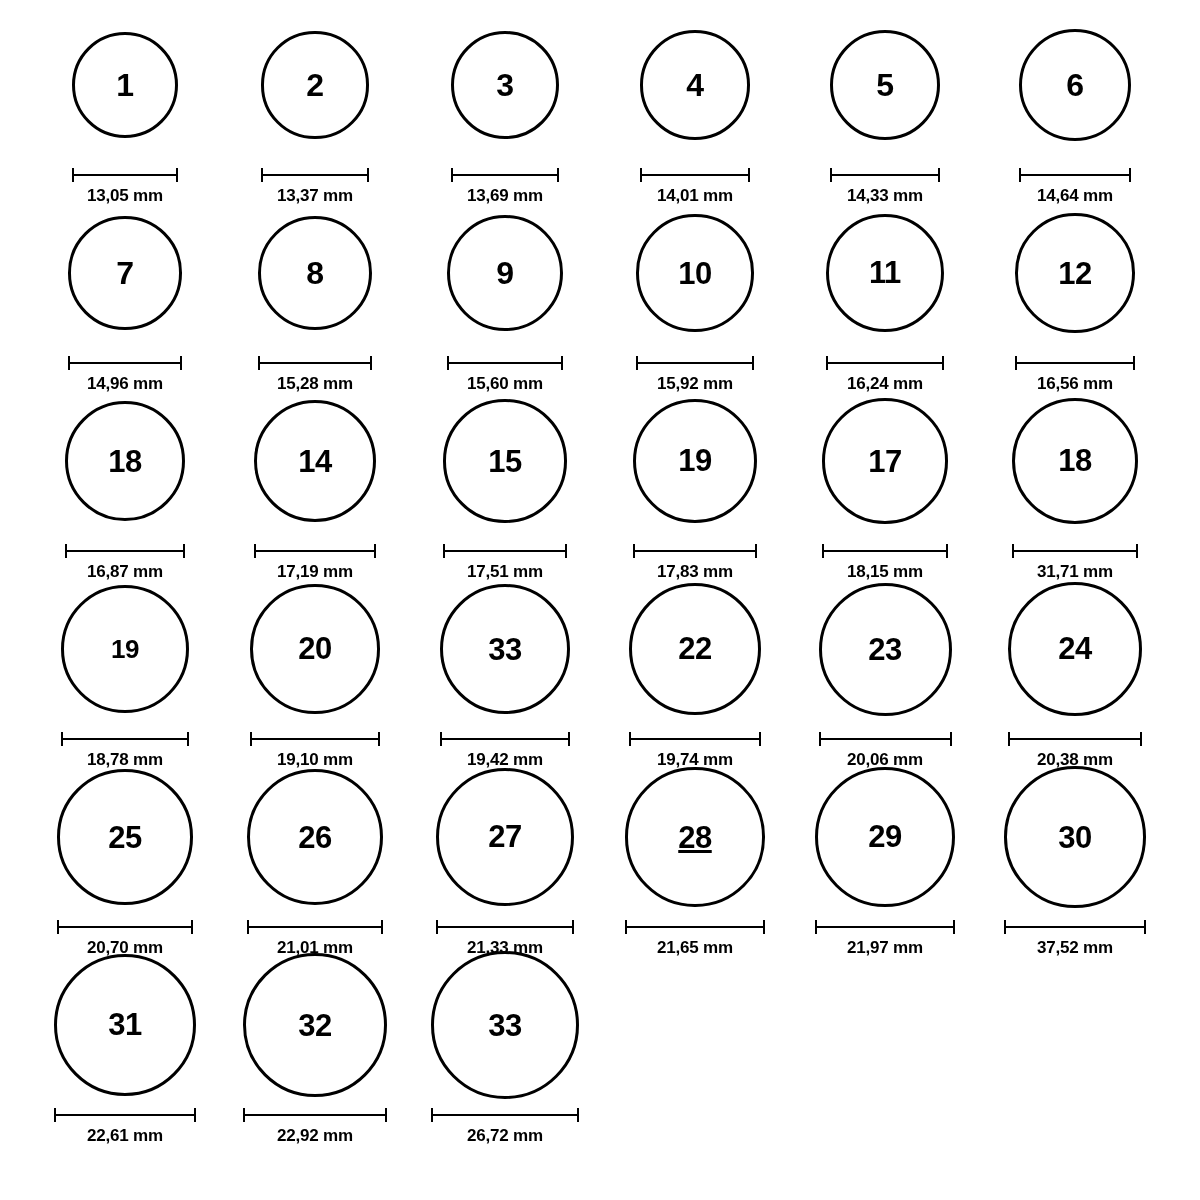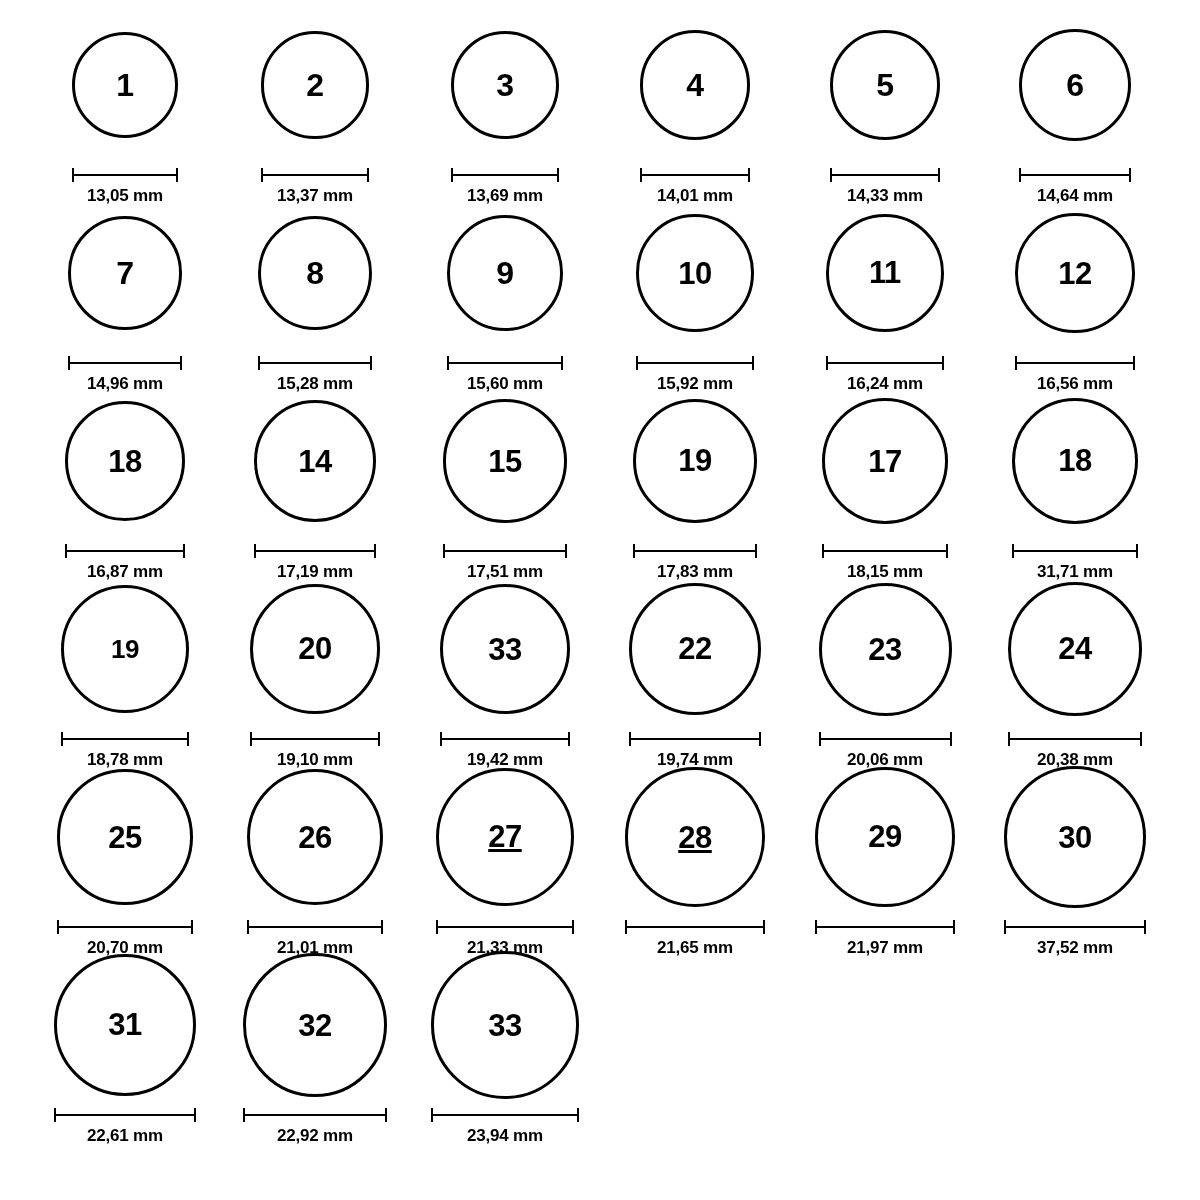--- a/index.html
+++ b/index.html
@@ -446,21 +446,21 @@
         <div class="measure" style="width: 136.7px;">
           <div class="bar"></div>
           <div class="tick-left"></div>
           <div class="tick-right"></div>
         </div>
         <div class="mm">21,01 mm</div>
       </div>
       <div class="cell">
         <div class="ring-wrap">
           <div class="ring" style="width: 137.9px; height: 137.9px;">
-            <div class="ring-label" style="font-size: 31px; text-decoration: underline;">27</div>
+            <div class="ring-label" style="font-size: 31px;">27</div>
           </div>
         </div>
         <div class="measure" style="width: 137.9px;">
           <div class="bar"></div>
           <div class="tick-left"></div>
           <div class="tick-right"></div>
         </div>
         <div class="mm">21,33 mm</div>
       </div>
       <div class="cell">
@@ -534,16 +534,16 @@
         <div class="ring-wrap">
           <div class="ring" style="width: 148px; height: 148px;">
             <div class="ring-label" style="font-size: 31px;">33</div>
           </div>
         </div>
         <div class="measure" style="width: 148px;">
           <div class="bar"></div>
           <div class="tick-left"></div>
           <div class="tick-right"></div>
         </div>
-        <div class="mm">23,94 mm</div>
+        <div class="mm">26,72 mm</div>
       </div>
     </div>
   </div>
 
 </body></html>

